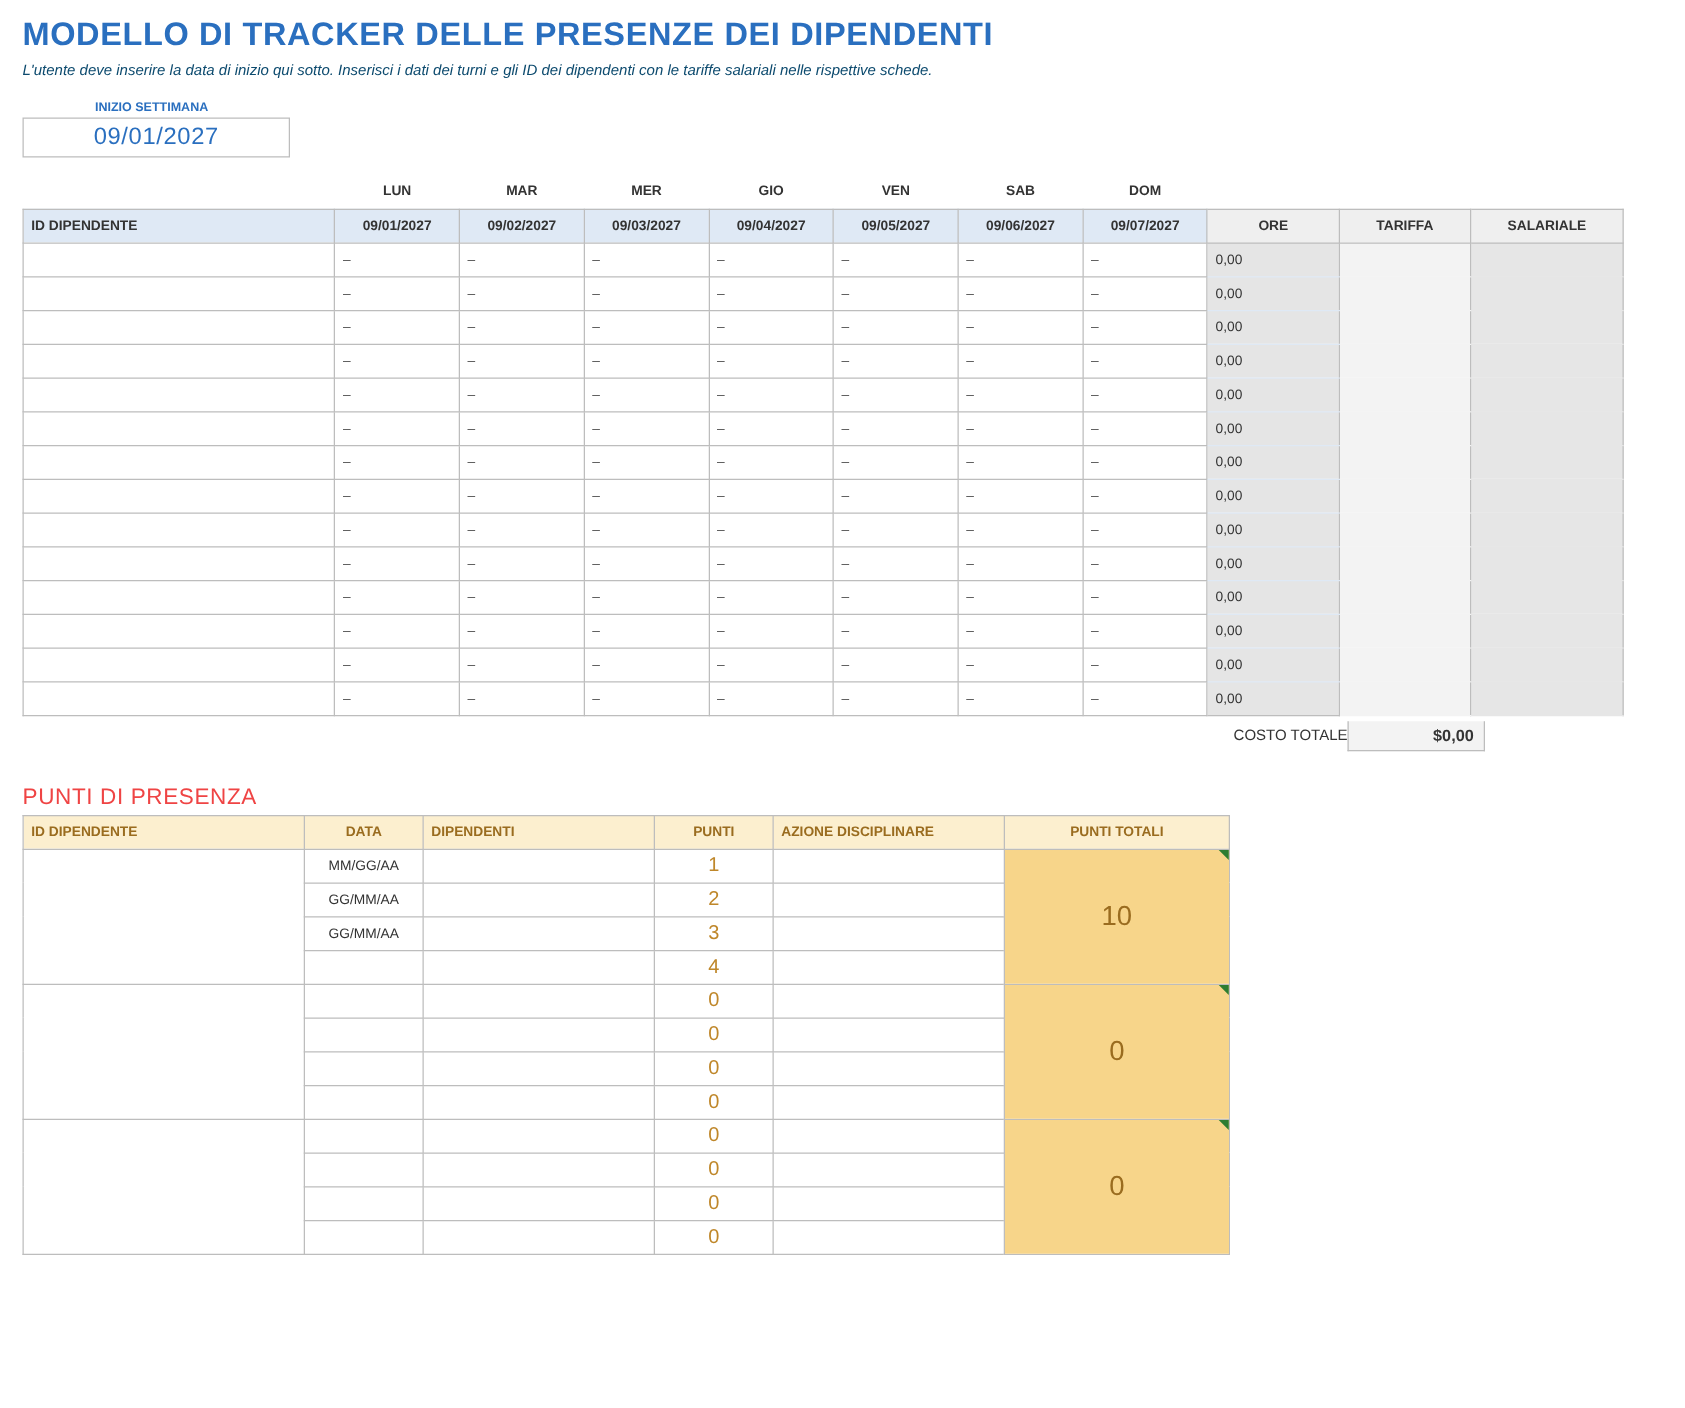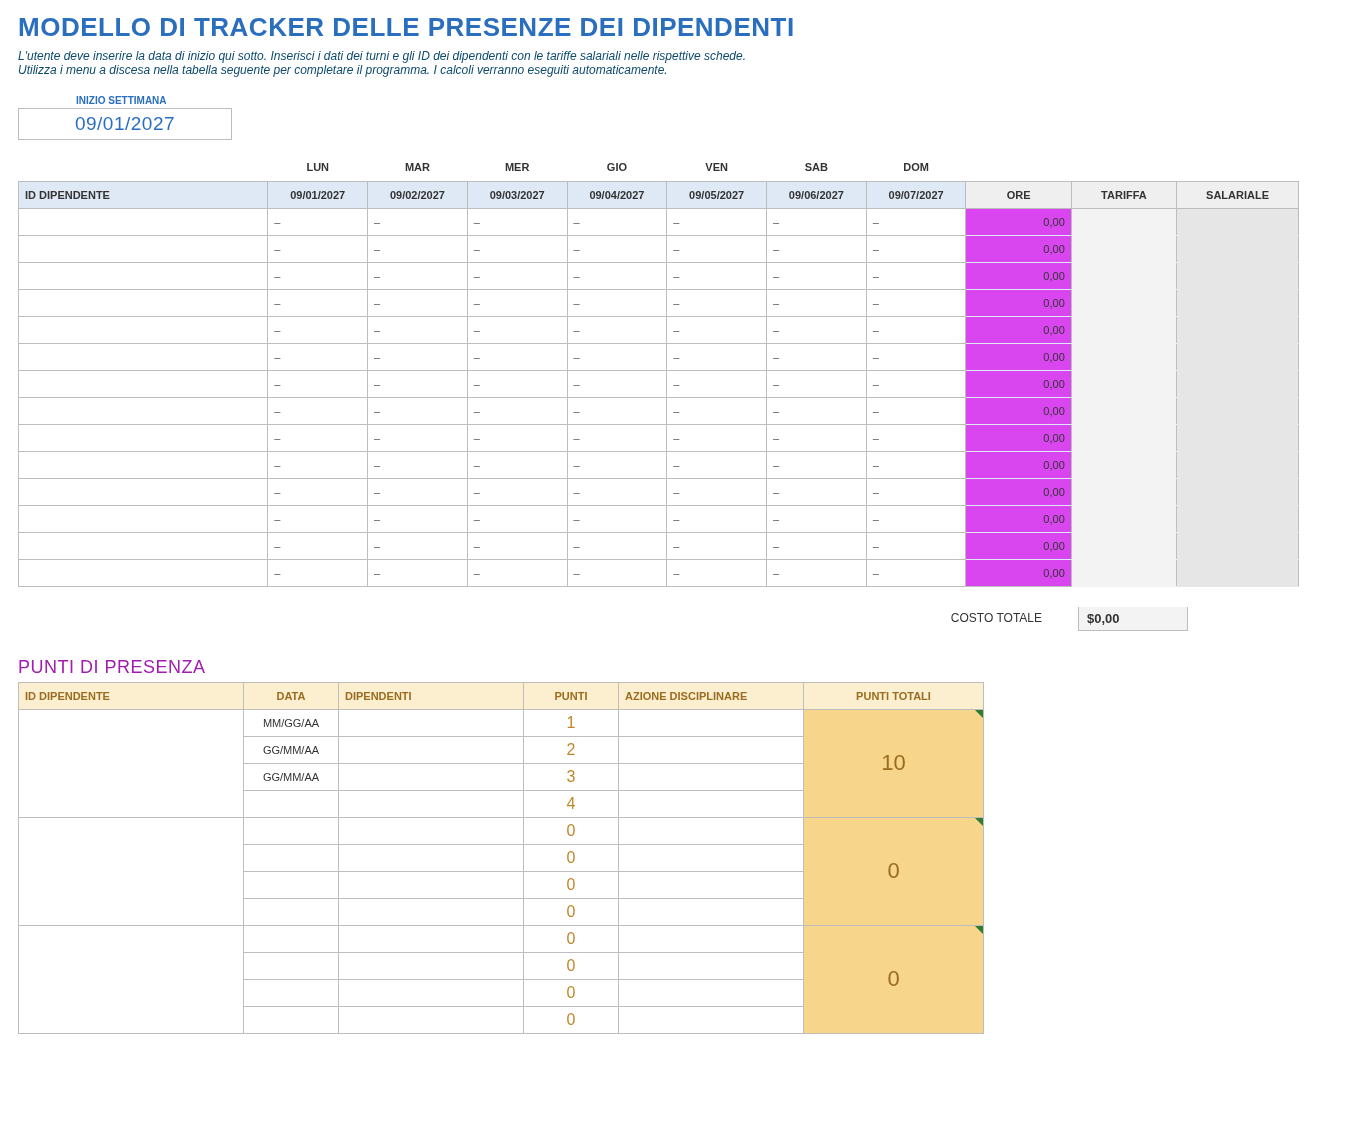--- a/index.html
+++ b/index.html
@@ -62,39 +62,39 @@
     font-weight: bold;
     text-align: center;
   }
   table.main tr.dates th.corner { text-align: left; padding-left: 6px; }
   table.main tr.dates th.ore,
   table.main tr.dates th.tariffa,
   table.main tr.dates th.salariale { background: #efefef; }
   table.main td.idcol { background: #fff; }
   table.main td.daycell { color: #555; }
   table.main td.ore {
-    background: #d946ef;
-    text-align: right;
+    background: #e5e5e5;
+    text-align: left;
     border-top-color: #dfe9f5;
     border-bottom-color: #dfe9f5;
   }
   table.main tbody tr:first-child td.ore { border-top-color: #bdbdbd; }
   table.main tbody tr:last-child td.ore { border-bottom-color: #bdbdbd; }
   table.main td.tariffa { background: #f3f3f3; border-top-color:#f3f3f3; border-bottom-color:#f3f3f3;}
   table.main td.salariale { background: #e6e6e6; border-top-color:#e6e6e6; border-bottom-color:#e6e6e6;}
 
-  .costrow { width:1170px; display:flex; justify-content:flex-end; margin-top:20px;gap:36px; }
+  .costrow { width:1170px; display:flex; justify-content:flex-end; margin-top:4px; }
   .costlabel { width:100px; text-align:right; font-size:12px; padding-top:4px; }
   .costval {
-    width:110px; text-align:left; font-weight:bold; font-size:13px;
+    width:110px; text-align:right; font-weight:bold; font-size:13px;
     border:1px solid #bdbdbd; border-top:none; background:#f3f3f3; padding:4px 8px;
   }
 
   h2.section {
-    color: #a21caf;
+    color: #ef4444;
     font-size: 18px;
     font-weight: 400;
     margin: 26px 0 4px 0;
     letter-spacing: 0.5px;
   }
 
   table.points {
     border-collapse: collapse;
     width: 965px;
     table-layout: fixed;
@@ -130,21 +130,20 @@
     border-left:8px solid transparent;
   }
   table.points td.idcol { background:#fff; }
 </style>
 </head>
 <body>
 
 <h1 class="title">MODELLO DI TRACKER DELLE PRESENZE DEI DIPENDENTI</h1>
 <p class="instructions">
   <span>L'utente deve inserire la data di inizio qui sotto.  Inserisci i dati dei turni e gli ID dei dipendenti con le tariffe salariali nelle rispettive schede.</span><br>
-  <span>Utilizza i menu a discesa nella tabella seguente per completare il programma. I calcoli verranno eseguiti automaticamente.</span>
 </p>
 
 <div class="week-start-block">
   <div class="week-start-label">INIZIO SETTIMANA</div>
   <div class="week-start-input">09/01/2027</div>
 </div>
 
 <table class="main">
   <colgroup>
     <col style="width:225px">

